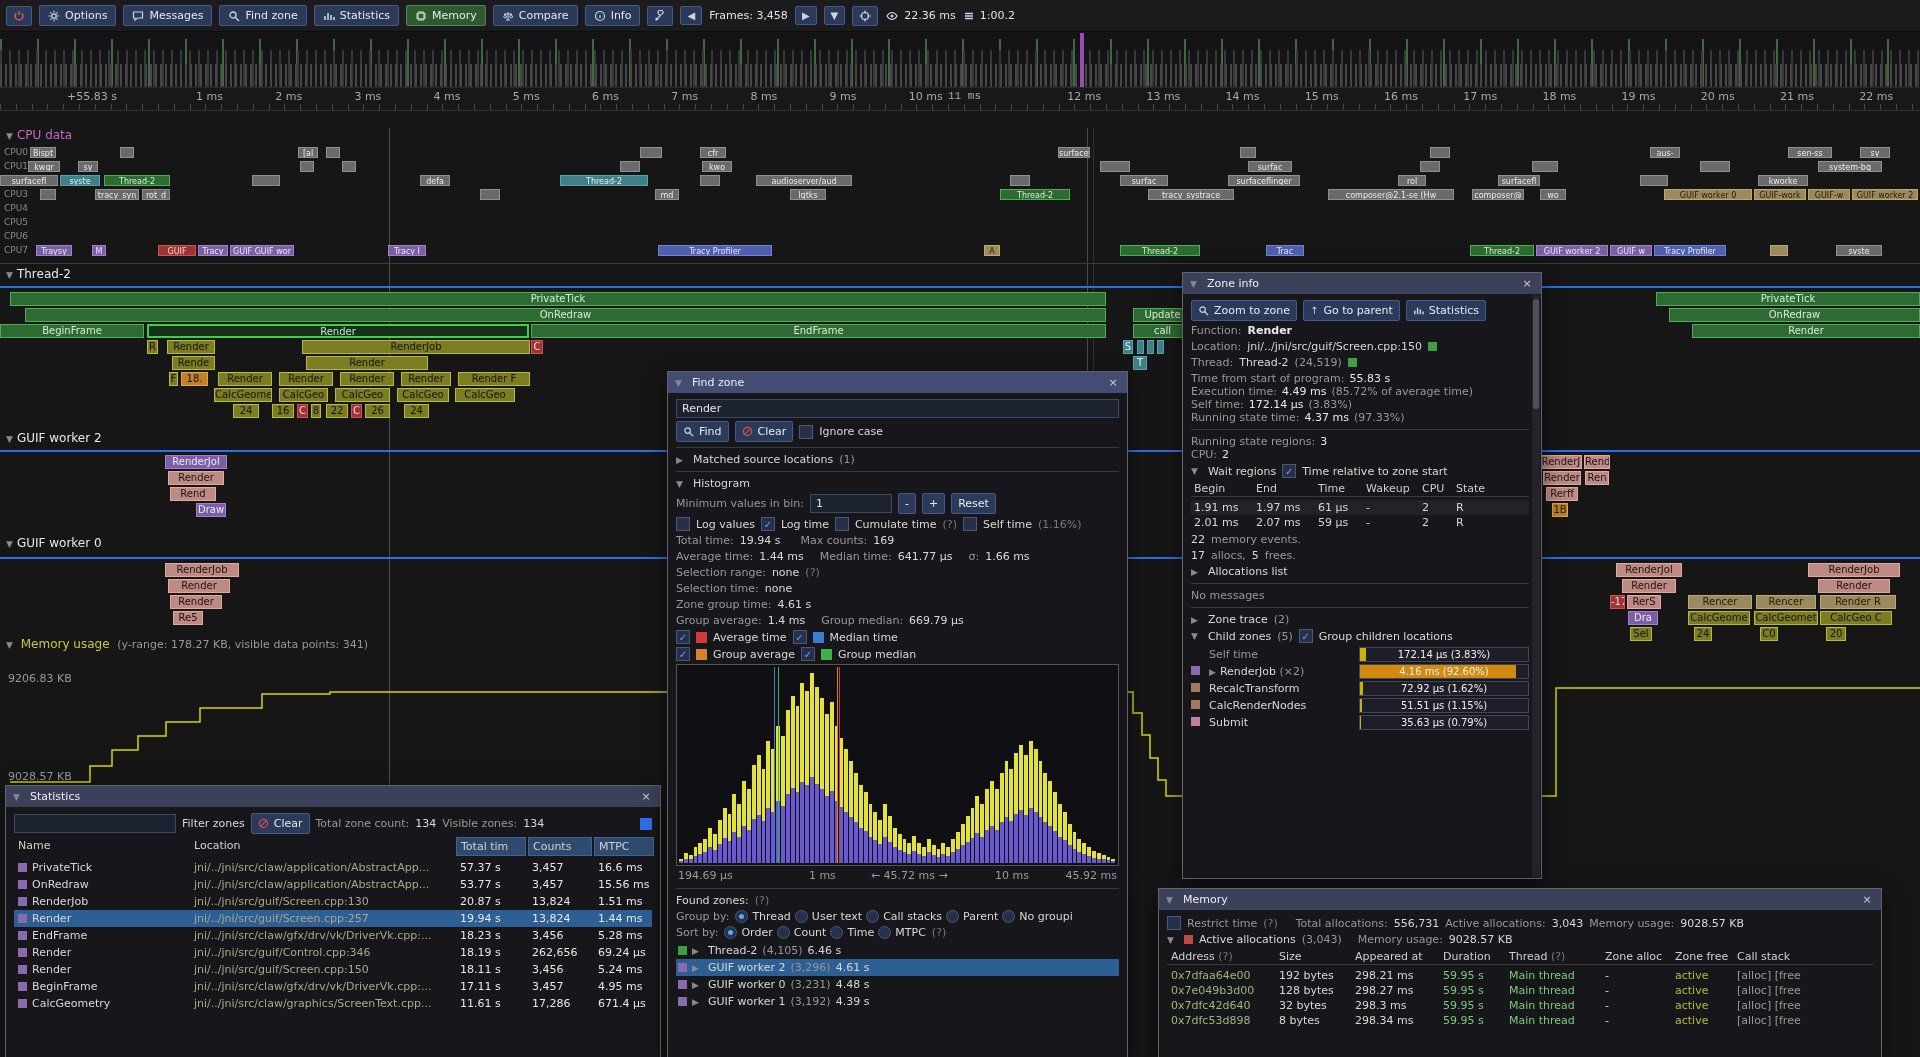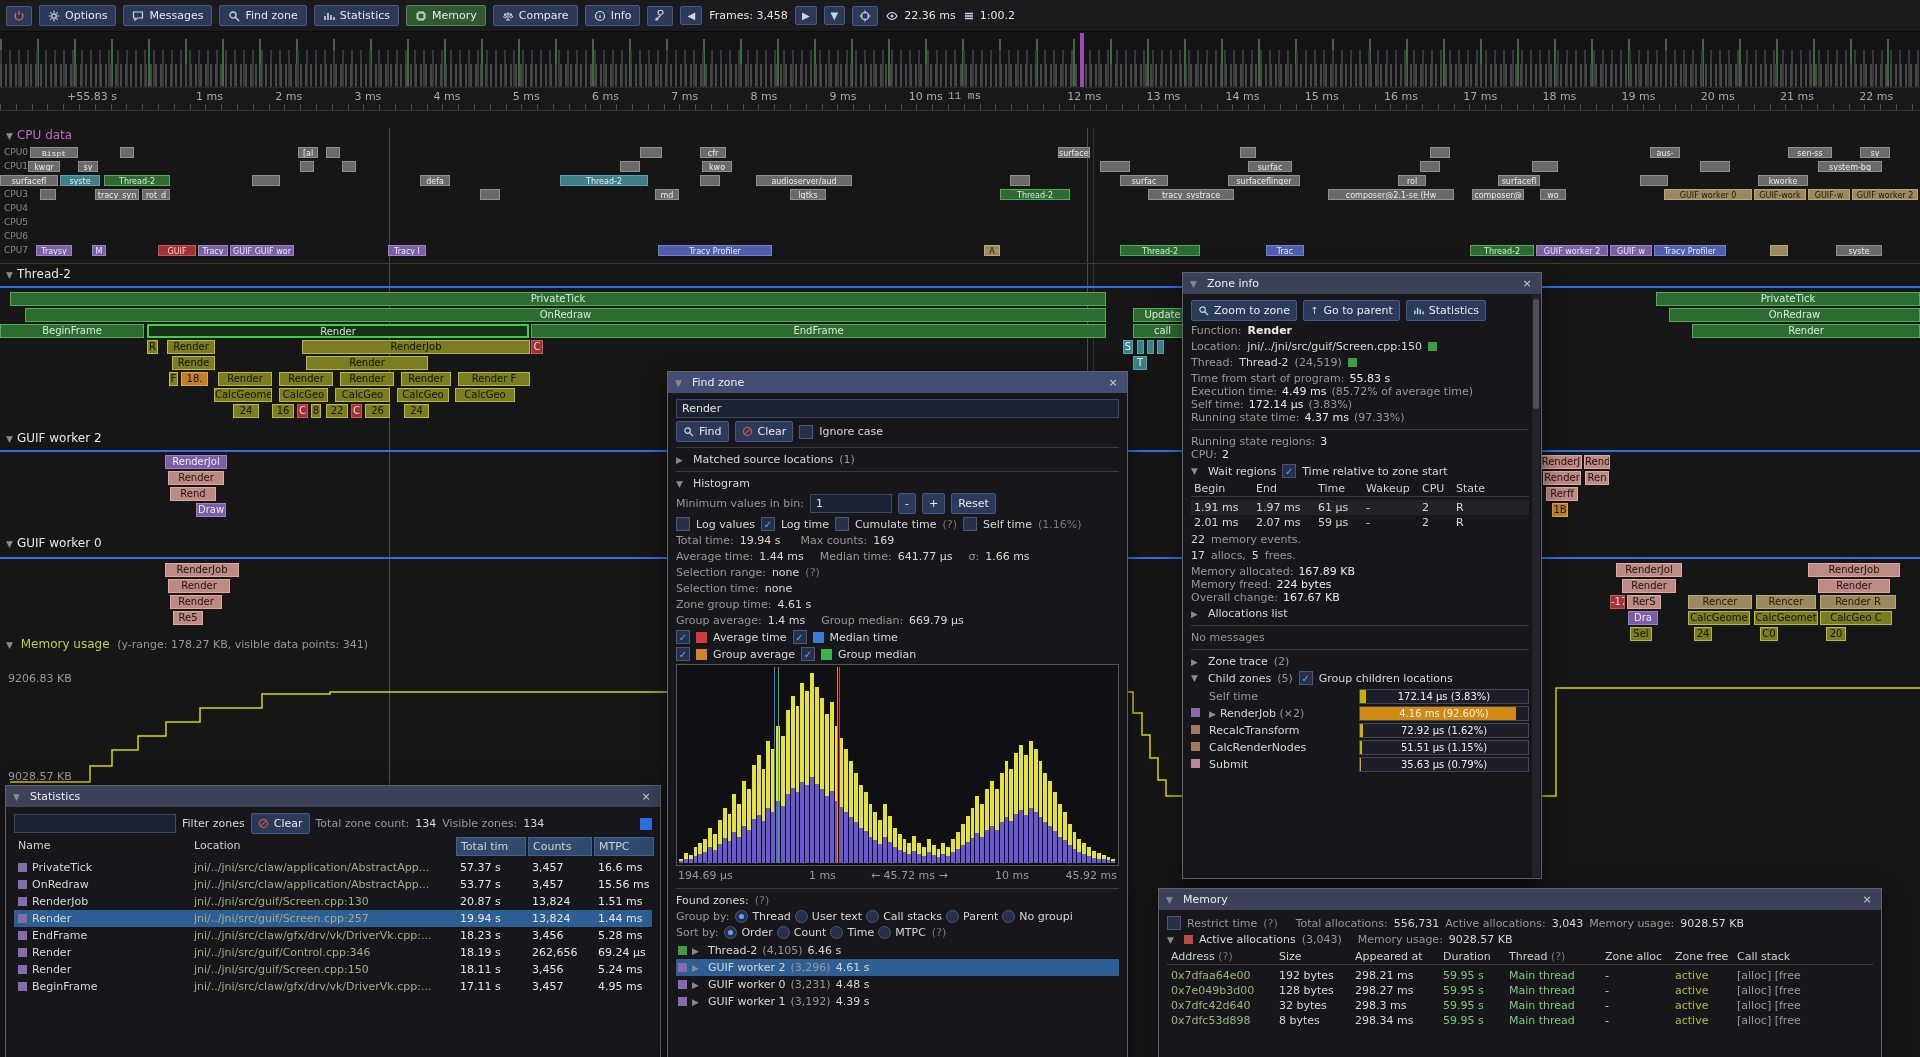--- a/index.html
+++ b/index.html
@@ -250,21 +250,21 @@
     <div class="vline" style="left:389px;top:128px;height:672px;"></div>
     <div class="vline" style="left:1087px;top:128px;height:672px;"></div>
     <div class="vline" style="left:1093px;top:128px;height:672px;opacity:.5;"></div>
 
     <div class="sec-head" style="left:6px;top:128px;color:#c06ac0;">
       <span class="car car-d"></span><span>CPU data</span>
     </div>
     <div id="cpu-rows">
         <div class="cpu-row" style="top: 146px;">
           <span class="cpu-label">CPU0</span>
-          <div class="cpu-seg zc-gray" style="left: 30px; width: 48px; font-family: Liberation Mono, monospace;">Bispt</div>
+          <div class="cpu-seg zc-gray" style="left: 30px; width: 26px;">Bispt</div>
           <div class="cpu-seg zc-gray" style="left: 120px; width: 14px;"></div>
           <div class="cpu-seg zc-gray" style="left: 298px; width: 20px;">[al</div>
           <div class="cpu-seg zc-gray" style="left: 326px; width: 14px;"></div>
           <div class="cpu-seg zc-gray" style="left: 640px; width: 22px;"></div>
           <div class="cpu-seg zc-gray" style="left: 700px; width: 26px;">cfr</div>
           <div class="cpu-seg zc-gray" style="left: 1058px; width: 32px;">surfacef</div>
           <div class="cpu-seg zc-gray" style="left: 1240px; width: 16px;"></div>
           <div class="cpu-seg zc-gray" style="left: 1430px; width: 20px;"></div>
           <div class="cpu-seg zc-gray" style="left: 1650px; width: 30px;">aus-</div>
           <div class="cpu-seg zc-gray" style="left: 1788px; width: 44px;">sen-ss</div>
@@ -558,20 +558,30 @@
           <div class="srow">
             <div class="nm">
               <span class="sq" style="background: rgb(138, 106, 174);"></span>
               <span>BeginFrame</span>
             </div>
             <div class="loc">jni/../jni/src/claw/gfx/drv/vk/DriverVk.cpp:...</div>
             <div class="num">17.11 s</div>
             <div class="num">3,457</div>
             <div class="num">4.95 ms</div>
           </div>
+          <div class="srow">
+            <div class="nm">
+              <span class="sq" style="background: rgb(138, 106, 174);"></span>
+              <span>CalcGeometry</span>
+            </div>
+            <div class="loc">jni/../jni/src/claw/graphics/ScreenText.cpp...</div>
+            <div class="num">11.61 s</div>
+            <div class="num">17,286</div>
+            <div class="num">671.4 μs</div>
+          </div>
         </div>
     </div>
   </div>
 
   <div class="win" id="findzone-win" style="left:667px;top:371px;width:459px;height:686px;">
     <div class="titlebar" style="background:#434d74;">
       <span class="car car-d"></span>
       <span class="t">Find zone</span>
       <span class="xbtn"></span>
     </div>
@@ -1134,34 +1144,20 @@
       <div class="row">
           <span>22</span>
           <span class="gray">memory events.</span>
         </div>
       <div class="row">
           <span>17</span>
           <span class="gray">allocs,</span>
         <span>5</span>
           <span class="gray">frees.</span>
         </div>
-      <div id="zi-memlines">
-          <div class="info-line">
-            <span class="gray">Memory allocated:</span>
-            <span class="white">167.89 KB</span>
-          </div>
-          <div class="info-line">
-            <span class="gray">Memory freed:</span>
-            <span class="white">224 bytes</span>
-          </div>
-          <div class="info-line">
-            <span class="gray">Overall change:</span>
-            <span class="white">167.67 KB</span>
-          </div>
-        </div>
       <div class="row">
         <span class="car car-r"></span>
         <span>Allocations list</span>
         </div>
       <div class="sep"></div>
       <div class="row">
           <span class="gray">No messages</span>
         </div>
       <div class="sep"></div>
       <div class="row">

